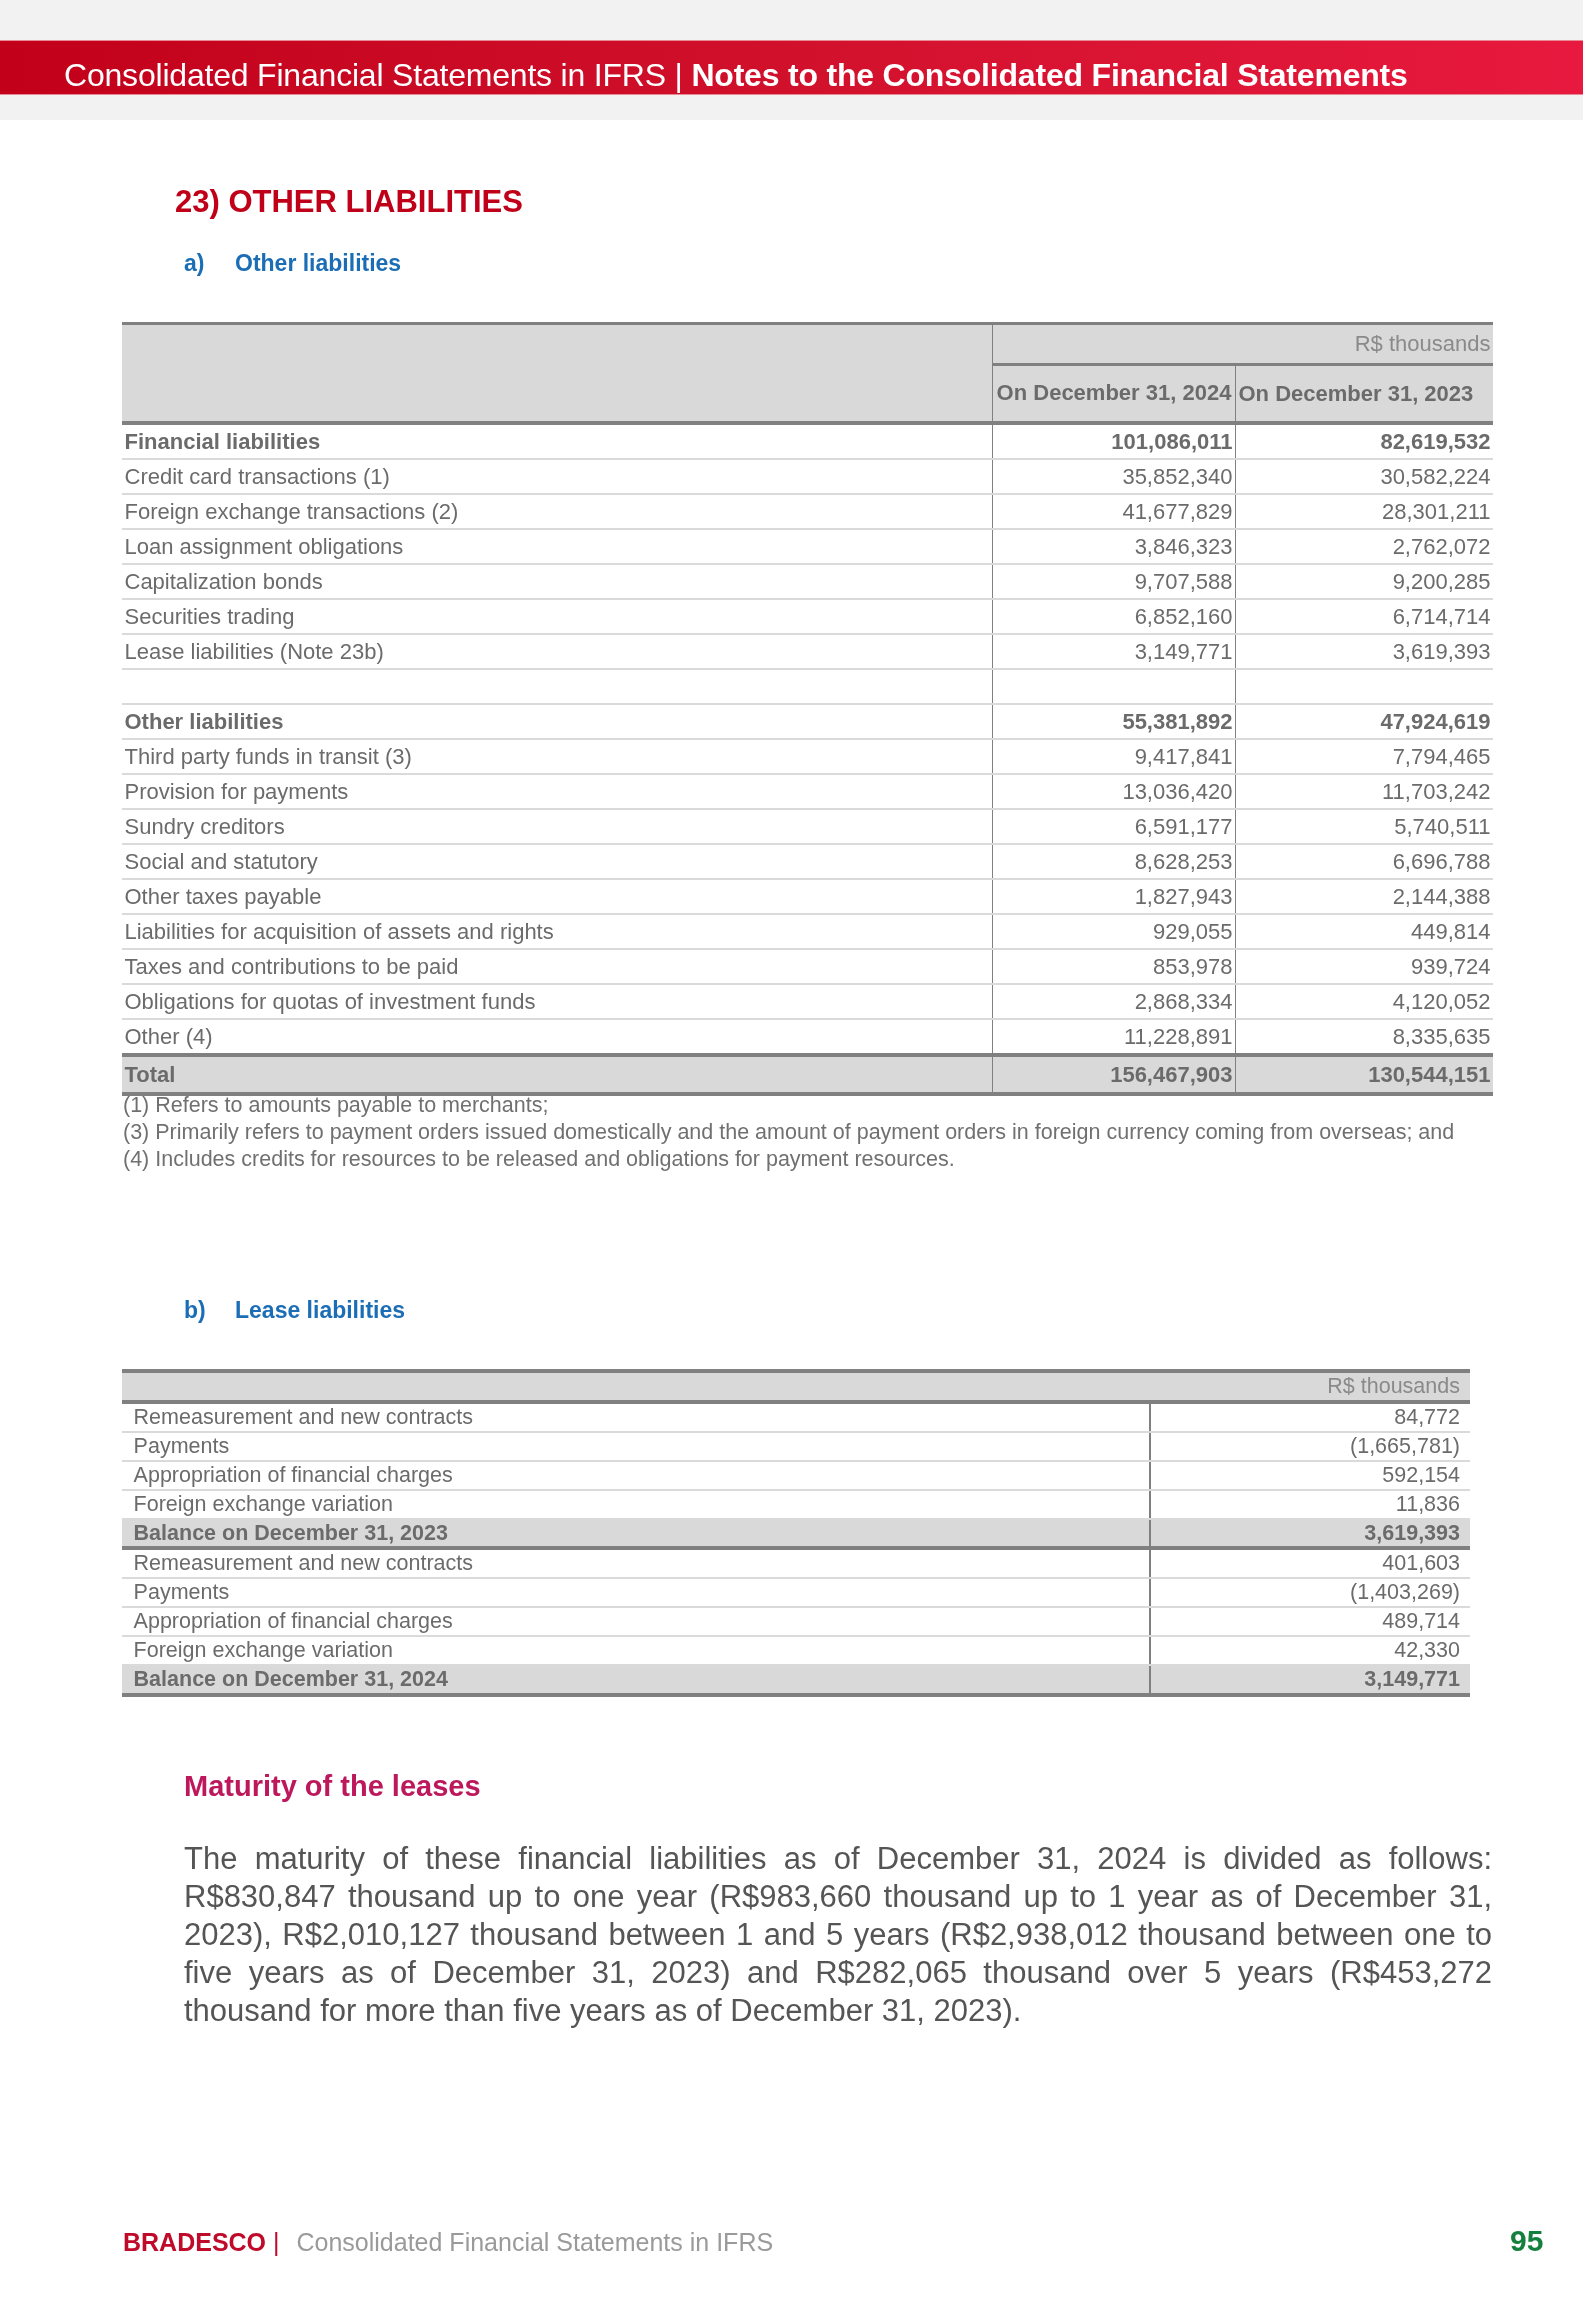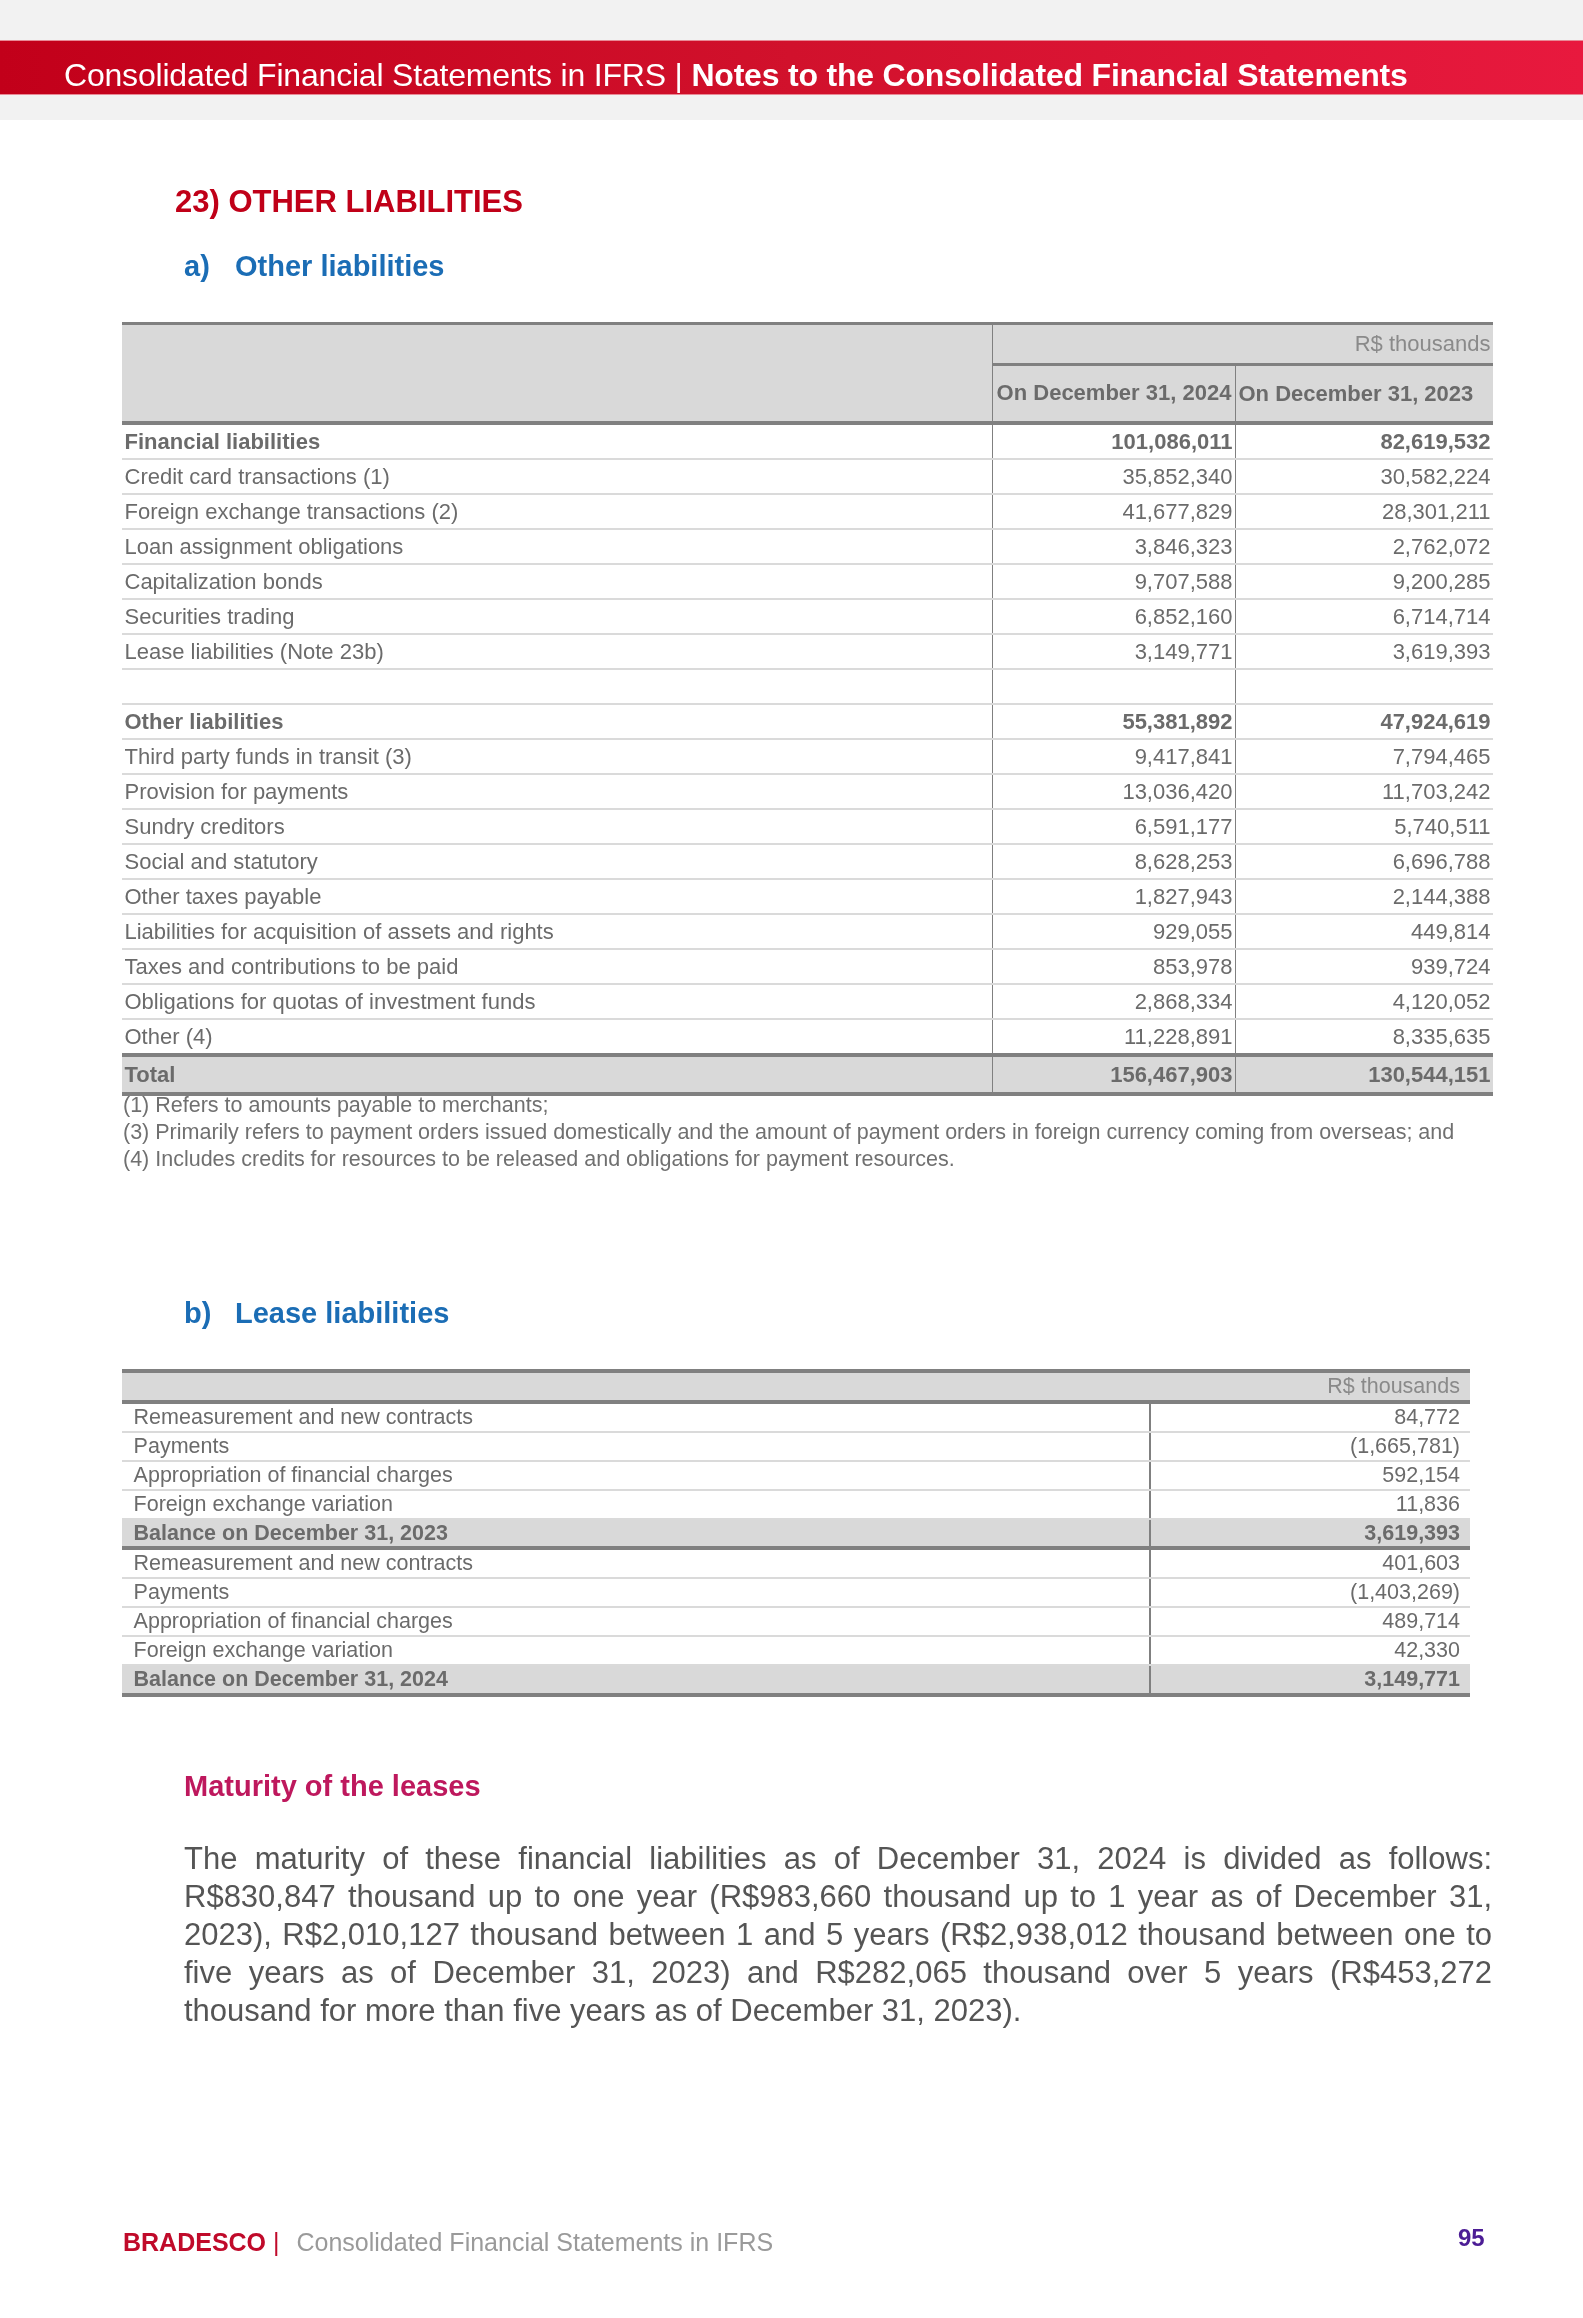--- a/index.html
+++ b/index.html
@@ -11,21 +11,21 @@
   .banner {
     position: absolute; left: 0; top: 40px; width: 1583px; height: 53px;
     background: linear-gradient(90deg, #c2001a 0%, #d1112c 50%, #e8193e 100%);
     border-top: 1.7px solid #e88a96; border-bottom: 1.7px solid #e88a96;
     display: flex; align-items: flex-end;
   }
   .banner .txt { margin-left: 64px; font-size: 32px; color: #fff; white-space: nowrap; letter-spacing: -0.2px; }
   .banner .bold { font-weight: bold; }
 
   .h1 { position: absolute; left: 175px; top: 184px; font-size: 31px; font-weight: bold; color: #c00018; }
-  .h2 { position: absolute; left: 184px; font-size: 29px; font-weight: bold; color: #1b6db5; }
+  .h2 { position: absolute; left: 184px; font-size: 23px; font-weight: bold; color: #1b6db5; }
   .h2 .letter { display: inline-block; width: 51px; }
 
   table { border-collapse: collapse; position: absolute; }
   td { padding: 0 2.5px; white-space: nowrap; }
 
   
   #tableA { left: 122px; top: 322px; width: 1371px; font-size: 22px; }
   #tableA .c0 { width: 865px; text-align: left; }
   #tableA .c1 { width: 237px; text-align: right; border-left: 1.7px solid #808080; border-right: 1.7px solid #808080; }
   #tableA .c2 { text-align: right; }
@@ -51,21 +51,21 @@
   #tableB tr.row td { height: 27px; border-bottom: 2.5px solid #dadada; }
   #tableB tr.sub td { background: #d9d9d9; height: 26.4px; font-weight: bold; border-bottom: 4.1px solid #808080; }
 
   .h3 { position: absolute; left: 184px; top: 1770px; font-size: 29px; font-weight: bold; color: #be185d; }
   .para { position: absolute; left: 184px; top: 1840px; width: 1308px; font-size: 31px; line-height: 38px; color: #555555; text-align: justify; }
 
   .footer { position: absolute; left: 123px; top: 2228px; font-size: 25px; white-space: nowrap; }
   .footer .brand { color: #c00a2a; font-weight: bold; }
   .footer .sep { color: #c00a2a; }
   .footer .title { color: #9a9a9a; margin-left: 10px; }
-  .pageno { position: absolute; left: 1458px; top: 2224px; font-size: 24px; font-weight: bold; color: #4c1d95; }
+  .pageno { position: absolute; left: 1510px; top: 2224px; font-size: 30px; font-weight: bold; color: #15803d; }
 </style>
 </head>
 <body>
 
 <div class="top-gray"></div>
 <div class="banner">
   <span class="txt">
     <span>Consolidated Financial Statements in IFRS |</span>
     <span class="bold">Notes to the Consolidated Financial Statements</span>
   </span>

